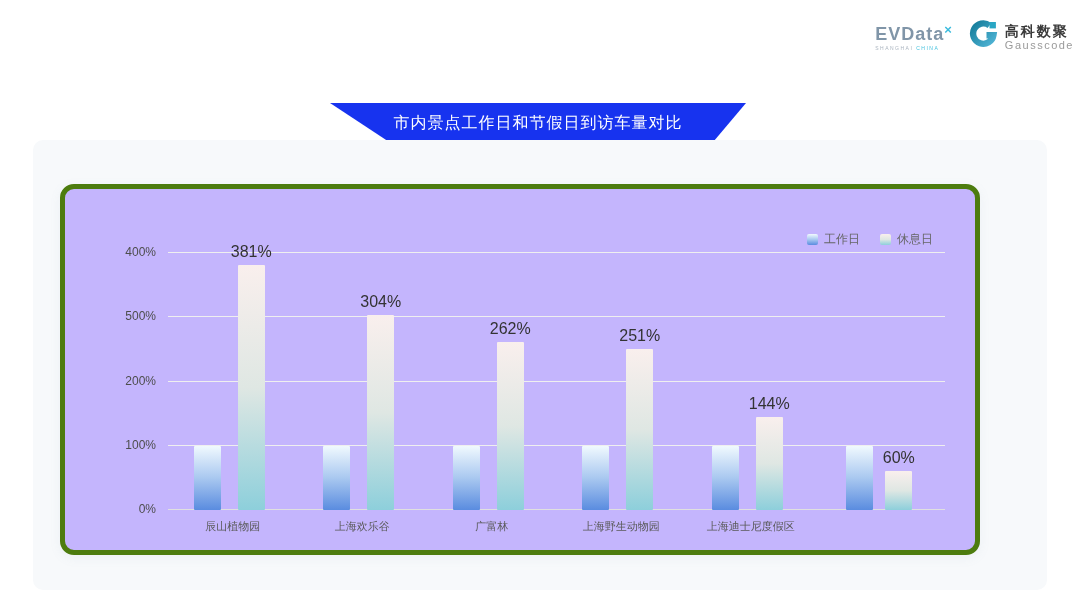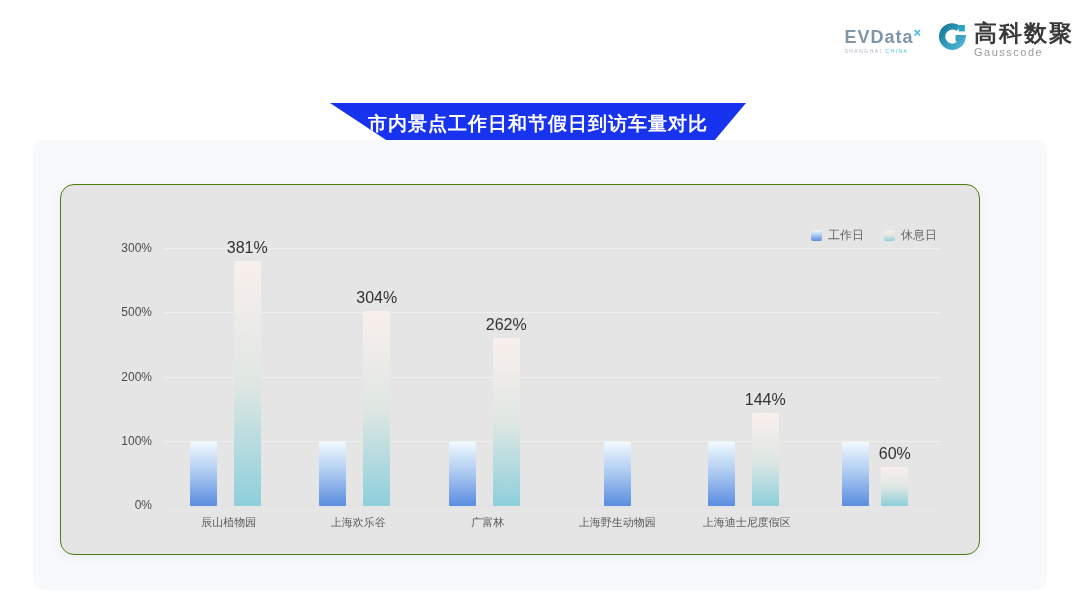--- a/index.html
+++ b/index.html
@@ -10,36 +10,36 @@
   
   .logos { position:absolute; top:20px; right:6px; display:flex; align-items:center; gap:16px; }
   .evdata { display:flex; flex-direction:column; line-height:1; }
   .evdata .wordmark { font-size:18px; font-weight:bold; color:#8095a8; letter-spacing:1px; }
   .evdata .x-mark { color:#3bbbdd; font-size:13px; vertical-align:6px; font-weight:bold; }
   .evdata .subrow { margin-top:3px; font-size:5px; letter-spacing:1.5px; }
   .evdata .sub-l { color:#aab4bf; }
   .evdata .sub-r { color:#45c2de; }
   .gausscode { display:flex; align-items:center; gap:7px; }
   .gausscode .gc-text { display:flex; flex-direction:column; line-height:1.15; }
-  .gausscode .gc-cn { font-size:23px; font-weight:bold; color:#3a3a3a; letter-spacing:2px; }
+  .gausscode .gc-cn { font-size:14px; font-weight:bold; color:#3a3a3a; letter-spacing:2px; }
   .gausscode .gc-en { font-size:11px; color:#9a9a9a; letter-spacing:1.5px; }
 
   
   .banner { position:absolute; left:330px; top:103px; width:416px; height:37px;
             background:#1733ef;
             clip-path:polygon(0 0, 100% 0, 92.5% 100%, 13.5% 100%);
             display:flex; align-items:center; justify-content:center; }
-  .banner-title { color:#ffffff; font-size:19px; font-weight:bold; letter-spacing:1px; padding-top:4px;text-align:right; }
+  .banner-title { color:#ffffff; font-size:16px; font-weight:normal; letter-spacing:1px; padding-top:4px;text-align:right; }
 
   
   .outer-card { position:absolute; left:33px; top:140px; width:1014px; height:450px;
                 background:#f7f9fb; border-radius:10px; }
   .chart-card { position:absolute; left:27px; top:44px; width:920px; height:371px;
-                background:#e5e5e5; border-radius:14px;
-                border:1px solid #4d7c0f; box-shadow:0 3px 12px rgba(120,140,160,0.08); }
+                background:#c4b5fd; border-radius:14px;
+                border:5px solid #4d7c0f; box-shadow:0 3px 12px rgba(120,140,160,0.08); }
 
   
   .legend { position:absolute; top:42px; right:42px; display:flex; gap:20px; }
   .legend-item { display:flex; align-items:center; gap:6px; font-size:12px; color:#666; cursor:pointer; }
   .legend-swatch { width:11px; height:11px; border-radius:2px; }
 
   
   .plot { position:absolute; left:103px; top:64px; width:777px; height:257px; }
   .gridline { position:absolute; left:0; right:0; height:1px; background:#efefef; }
   .gridline.axis { background:#e0e0e0; }
@@ -108,21 +108,21 @@
           <div class="gridline" style="bottom: 64.25px;">
             <span class="ytick">100%</span>
           </div>
           <div class="gridline" style="bottom: 128.5px;">
             <span class="ytick">200%</span>
           </div>
           <div class="gridline" style="bottom: 192.75px;">
             <span class="ytick">500%</span>
           </div>
           <div class="gridline" style="bottom: 257px;">
-            <span class="ytick">300%</span>
+            <span class="ytick">400%</span>
           </div>
           <div class="groups">
             <div class="group">
               <div class="bar-wrap">
                 <div class="bar" style="height: 64.25px; background: linear-gradient(rgb(240, 249, 254), rgb(169, 200, 240), rgb(90, 140, 224));"></div>
               </div>
               <div class="bar-wrap">
                 <div class="bar-value">381%</div>
                 <div class="bar" style="height: 244.792px; background: linear-gradient(rgb(249, 239, 237), rgb(223, 231, 227), rgb(141, 207, 219));"></div>
               </div>
@@ -145,20 +145,24 @@
               <div class="bar-wrap">
                 <div class="bar-value">262%</div>
                 <div class="bar" style="height: 168.335px; background: linear-gradient(rgb(249, 239, 237), rgb(223, 231, 227), rgb(141, 207, 219));"></div>
               </div>
               <div class="xlabel">广富林</div>
             </div>
             <div class="group">
               <div class="bar-wrap">
                 <div class="bar" style="height: 64.25px; background: linear-gradient(rgb(240, 249, 254), rgb(169, 200, 240), rgb(90, 140, 224));"></div>
               </div>
+              <div class="bar-wrap">
+                <div class="bar-value">251%</div>
+                <div class="bar" style="height: 161.267px; background: linear-gradient(rgb(249, 239, 237), rgb(223, 231, 227), rgb(141, 207, 219));"></div>
+              </div>
               <div class="xlabel">上海野生动物园</div>
             </div>
             <div class="group">
               <div class="bar-wrap">
                 <div class="bar" style="height: 64.25px; background: linear-gradient(rgb(240, 249, 254), rgb(169, 200, 240), rgb(90, 140, 224));"></div>
               </div>
               <div class="bar-wrap">
                 <div class="bar-value">144%</div>
                 <div class="bar" style="height: 92.52px; background: linear-gradient(rgb(249, 239, 237), rgb(223, 231, 227), rgb(141, 207, 219));"></div>
               </div>

